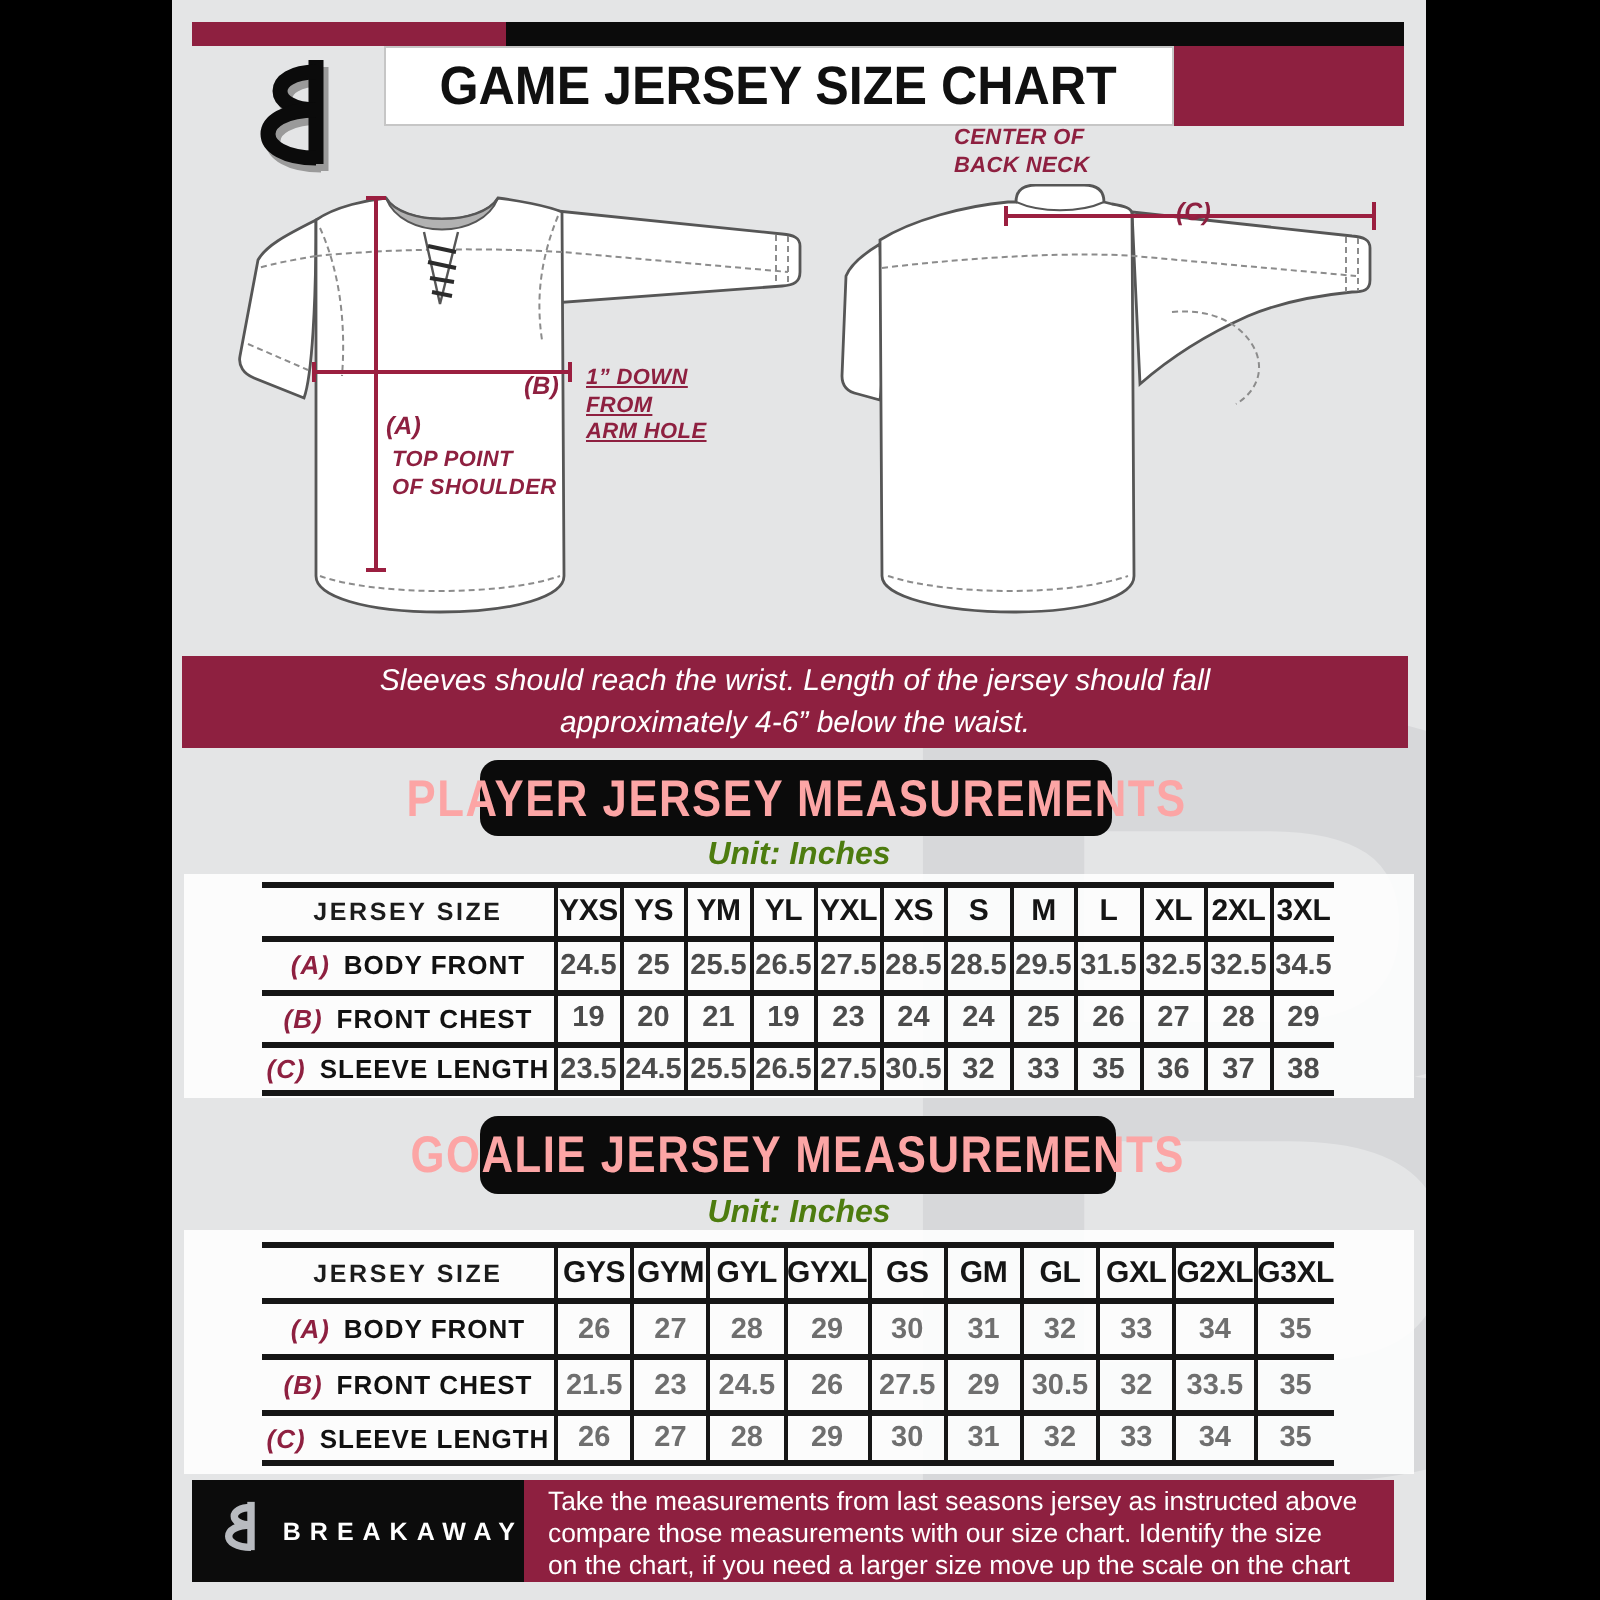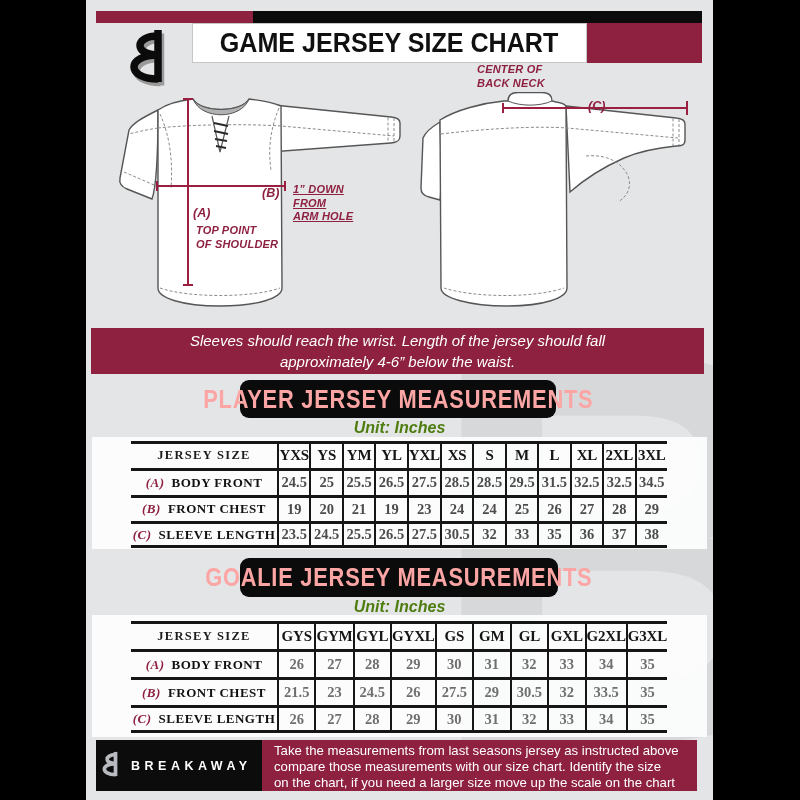--- a/index.html
+++ b/index.html
@@ -49,36 +49,36 @@
   
   .secbanner{
     position:absolute;left:154px;width:316px;height:38px;background:#0b0b0b;border-radius:9px;z-index:2;
     display:flex;align-items:center;justify-content:center;color:#fca5a5;
   }
   .secbanner .bt{font-size:23px;font-weight:800;letter-spacing:0.8px;transform:scale(0.95,1.12);white-space:nowrap;}
   .unit{position:absolute;left:0;width:100%;text-align:center;z-index:2;
     font-style:italic;font-weight:700;font-size:16px;color:#4d7c0f;}
   
   .panel{position:absolute;left:6px;width:615px;background:rgba(255,255,255,0.88);z-index:1;}
-  .mtable{position:absolute;left:45px;width:536px;display:grid;z-index:2;font-family:Liberation Serif, serif;}
+  .mtable{position:absolute;left:45px;width:536px;display:grid;z-index:2;}
   .mtable.player{grid-template-columns:146px repeat(12,1fr);grid-auto-rows:26.8px;}
   .mtable.goalie{grid-template-columns:146px repeat(10,1fr);grid-auto-rows:28px;}
   .c{border-top:3px solid #161616;display:flex;align-items:center;justify-content:center;box-sizing:border-box;}
   .c.v{border-left:2px solid #161616;}
   .c.bb{border-bottom:3px solid #161616;}
   .c.hlab{font-size:12.5px;letter-spacing:1.3px;font-weight:600;color:#1c1c1c;}
   .c.sz{font-weight:700;font-size:15px;color:#151515;letter-spacing:-0.2px;}
   .c.val{font-weight:600;font-size:14.5px;color:#4c4c4c;}
   .c.val.g{color:#6f6f6f;}
   .c.rowlab{gap:7px;font-size:13px;font-weight:600;letter-spacing:0.5px;color:#111;}
   .rk{color:#8e2040;font-weight:800;font-style:italic;}
   
   .fblack{
     position:absolute;left:10px;top:740px;width:166px;height:51px;background:#0c0c0c;z-index:2;
-    display:flex;align-items:center;justify-content:flex-start;gap:9px;
+    display:flex;align-items:center;justify-content:flex-end;gap:9px;
   }
   .fbrand{color:#fff;font-size:12.5px;font-weight:700;letter-spacing:4.5px;}
   .fmaroon{
     position:absolute;left:176px;top:740px;width:435px;height:51px;background:var(--maroon);z-index:2;
     box-sizing:border-box;padding:3px 8px 0 12px;
     color:#fff;font-size:13.2px;font-weight:500;line-height:15.8px;white-space:nowrap;
   }
   :root{--maroon:#8e2040;}
 </style>
 </head>

